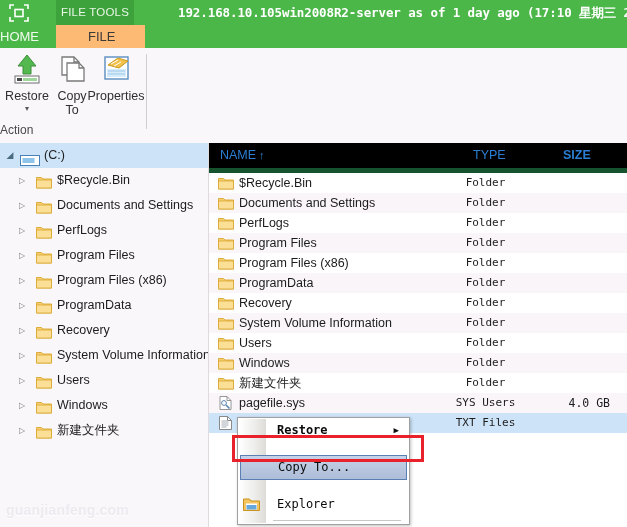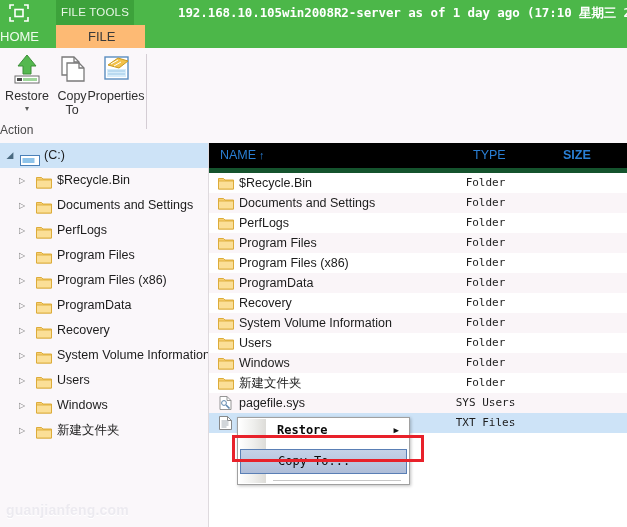--- a/index.html
+++ b/index.html
@@ -267,21 +267,21 @@
     font-family: "DejaVu Sans Mono", "Liberation Mono", monospace;
     font-size: 12px;
     color: #0b0b0b;
     padding-left: 39px;
     z-index: 2;
   }
   .ctx-item.bold { font-weight: bold; }
   .ctx-item.highlight {
     background: linear-gradient(to bottom, #c5d2e8 0%, #aebdd8 100%);
     border: 1px solid #5a7fb5;
-    margin: 6px 2px;
+    margin: 12px 2px;
     height: 23px;
     line-height: 23px;
     padding-left: 37px;
   }
   .ctx-submenu-arrow {
     position: absolute;
     right: 10px; top: 0;
     font-size: 9px;
     color: #111;
   }
@@ -606,38 +606,44 @@
         </div>
         <div class="fl-row alt">
           <span class="fl-icon"><svg viewBox="0 0 15 14" width="15" height="14">
               <path d="M2 0.5 h7 l4 4 v9 h-11 z" fill="#ffffff" stroke="#8a8a8a" stroke-width="0.9"></path>
               <path d="M9 0.5 v4 h4" fill="none" stroke="#8a8a8a" stroke-width="0.9"></path>
               <circle cx="6" cy="7" r="2.4" fill="none" stroke="#5d86ad" stroke-width="1"></circle>
               <path d="M8 9 l3.5 3.5" stroke="#5d86ad" stroke-width="1.6"></path>
             </svg></span>
           <span class="fl-name">pagefile.sys</span>
           <span class="fl-type">SYS Users</span>
+          <span class="fl-size">4.0 GB</span>
         </div>
         <div class="fl-row selected">
           <span class="fl-icon"><svg viewBox="0 0 15 14" width="15" height="14">
               <path d="M1.5 0.5 h8 l4 4 v9 h-12 z" fill="#ffffff" stroke="#7d7d7d" stroke-width="0.9"></path>
               <path d="M9.5 0.5 v4 h4" fill="none" stroke="#7d7d7d" stroke-width="0.9"></path>
               <path d="M3.5 5 h7 M3.5 7 h7 M3.5 9 h7 M3.5 11 h5" stroke="#9aa4ad" stroke-width="0.9"></path>
             </svg></span>
           <span class="fl-name">test</span>
           <span class="fl-type">TXT Files</span>
         </div>
       </div>
   </div>
 
   <div class="ctxmenu">
     <div class="ctx-gutter"></div>
     <div id="ctx-items">
         <div class="ctx-item bold"><span>Restore</span><span class="ctx-submenu-arrow">▶</span></div>
         <div class="ctx-item highlight"><span>Copy To...</span></div>
+        <div class="ctx-item"><span class="ctx-icon"><svg viewBox="0 0 17 16" width="17" height="16">
+              <path d="M0.5 3 h6 l1.5 2 h8.5 v9.5 h-16 z" fill="#f6c361" stroke="#c8931f" stroke-width="1"></path>
+              <path d="M3 7.5 h11 v6 h-11 z" fill="#ffffff"></path>
+              <path d="M3.5 9 h10 v4.5 h-10 z" fill="#63a7dd"></path>
+            </svg></span><span>Explorer</span></div>
         <div class="ctx-sep"></div>
       </div>
   </div>
 
   <div class="red-box"></div>
 
   <div class="watermark">guanjianfeng.com</div>
 </div>
 
 </body></html>

